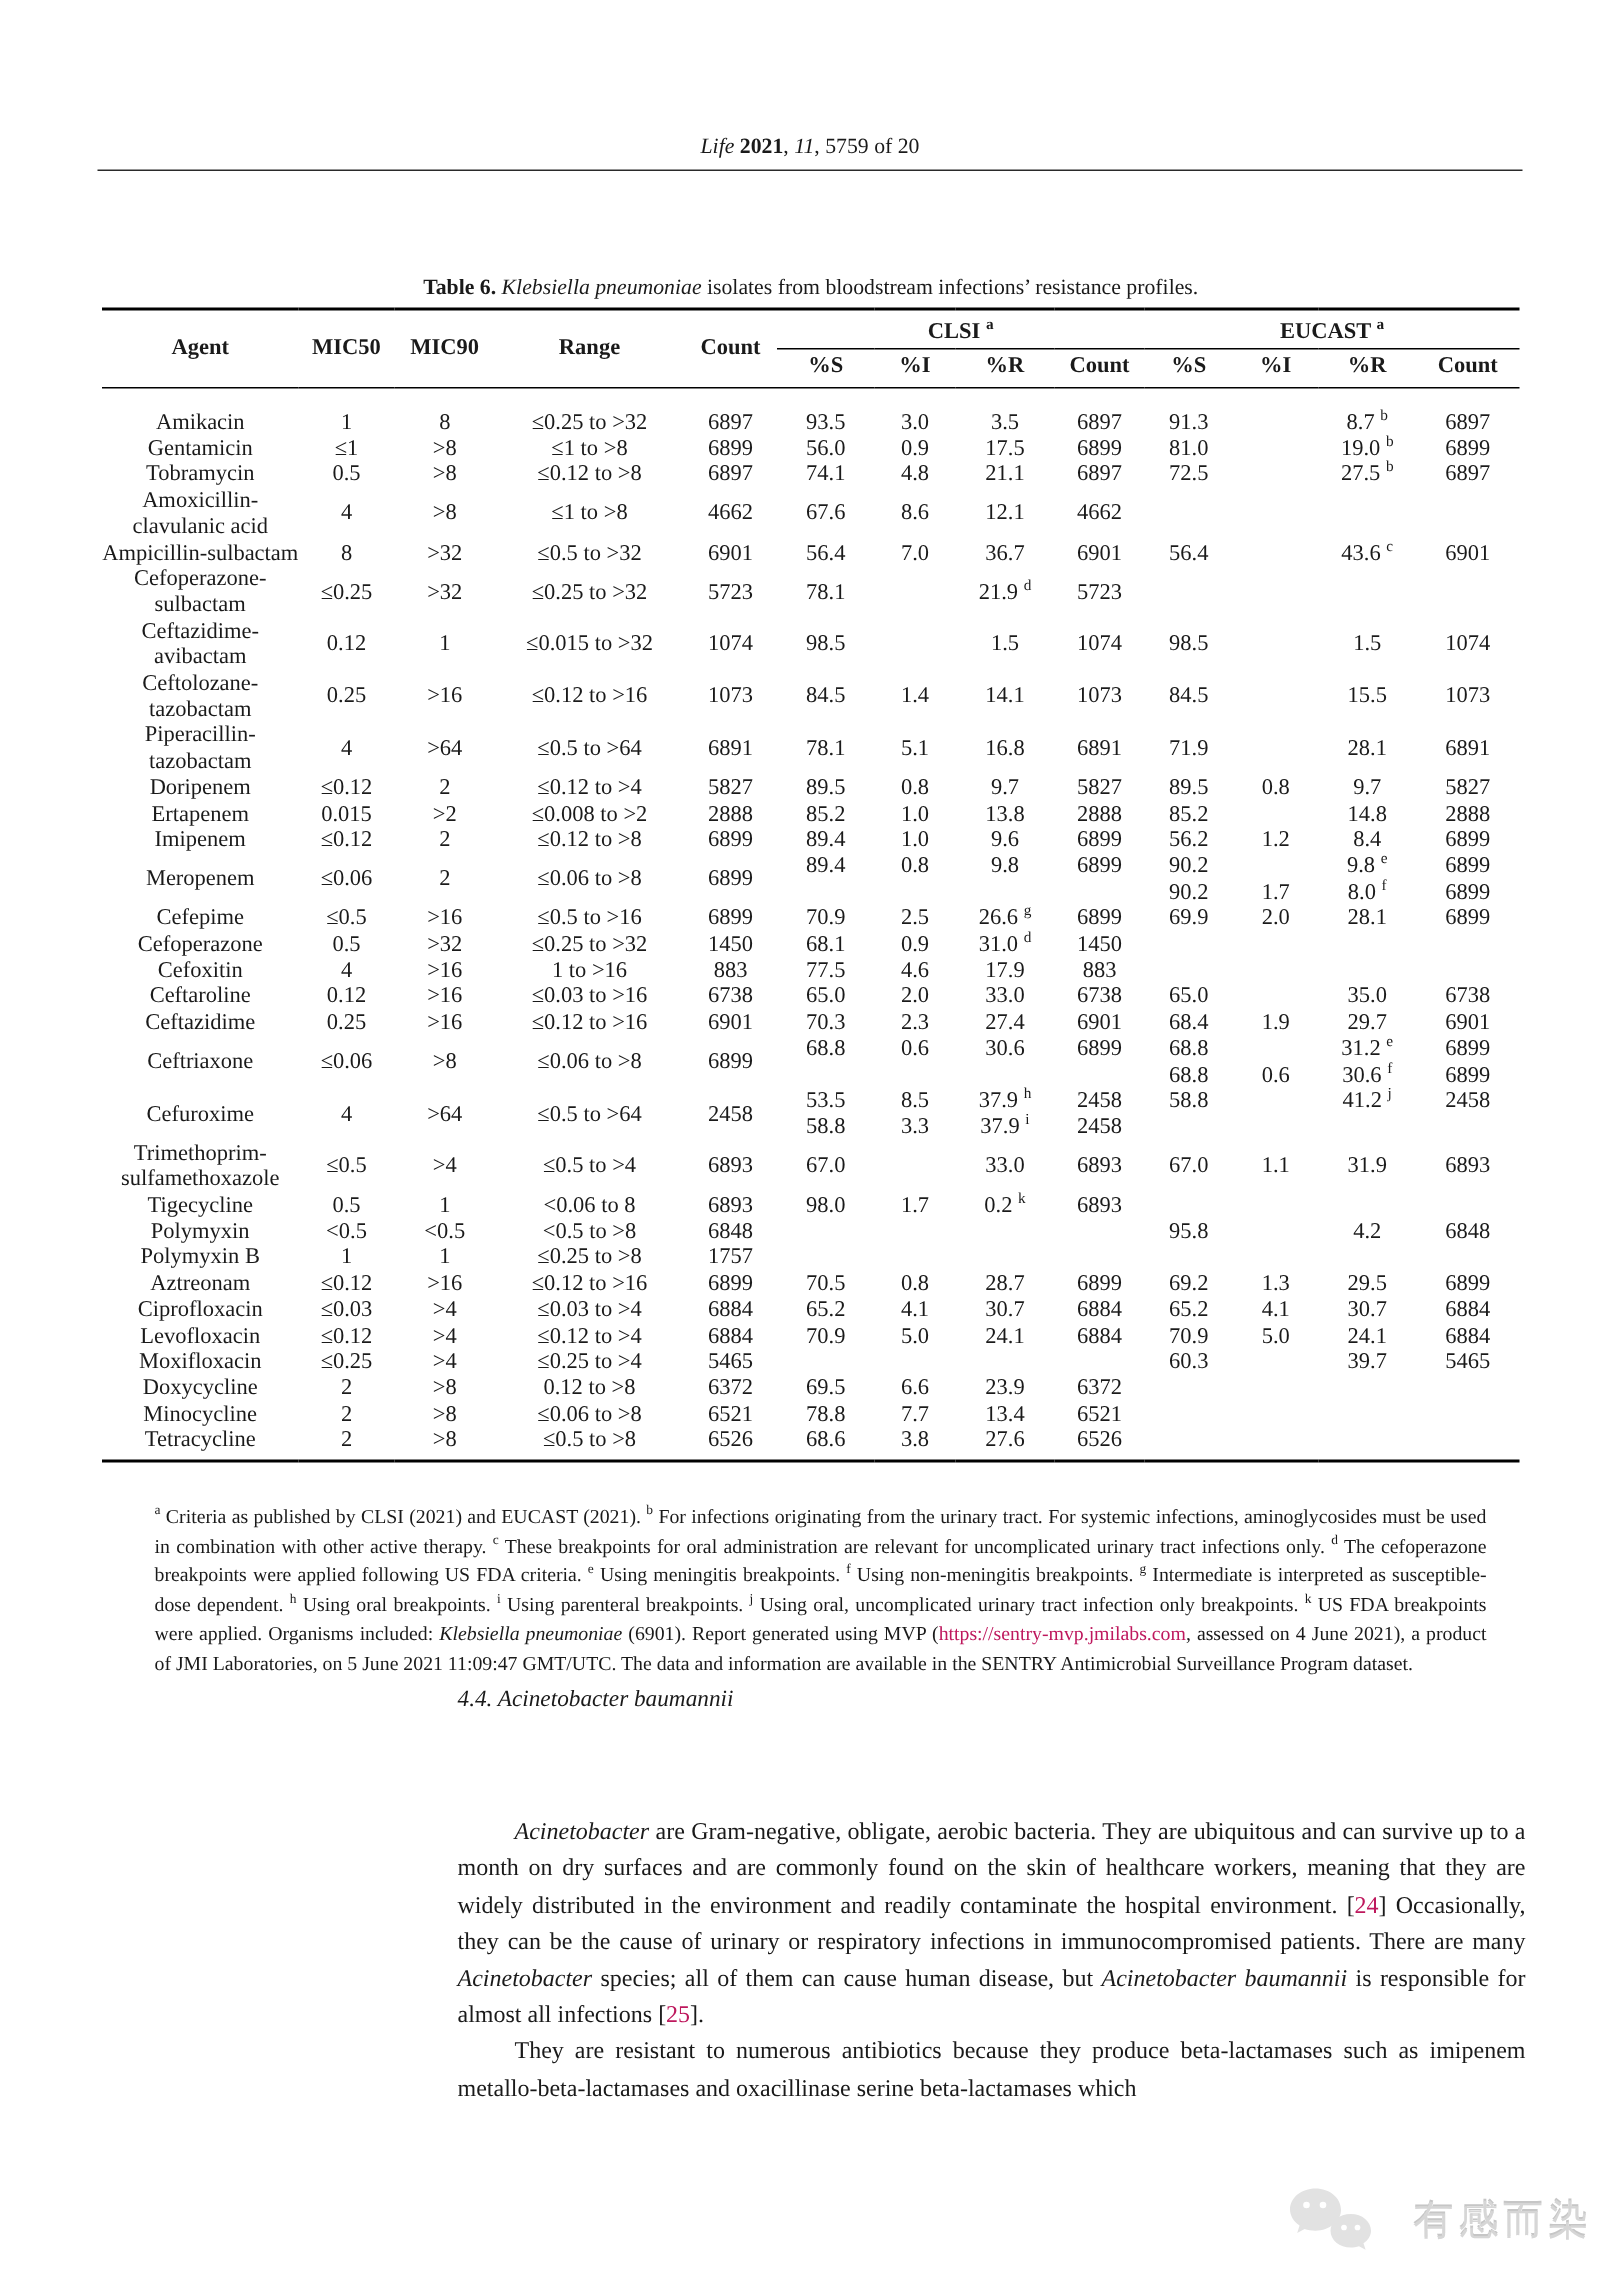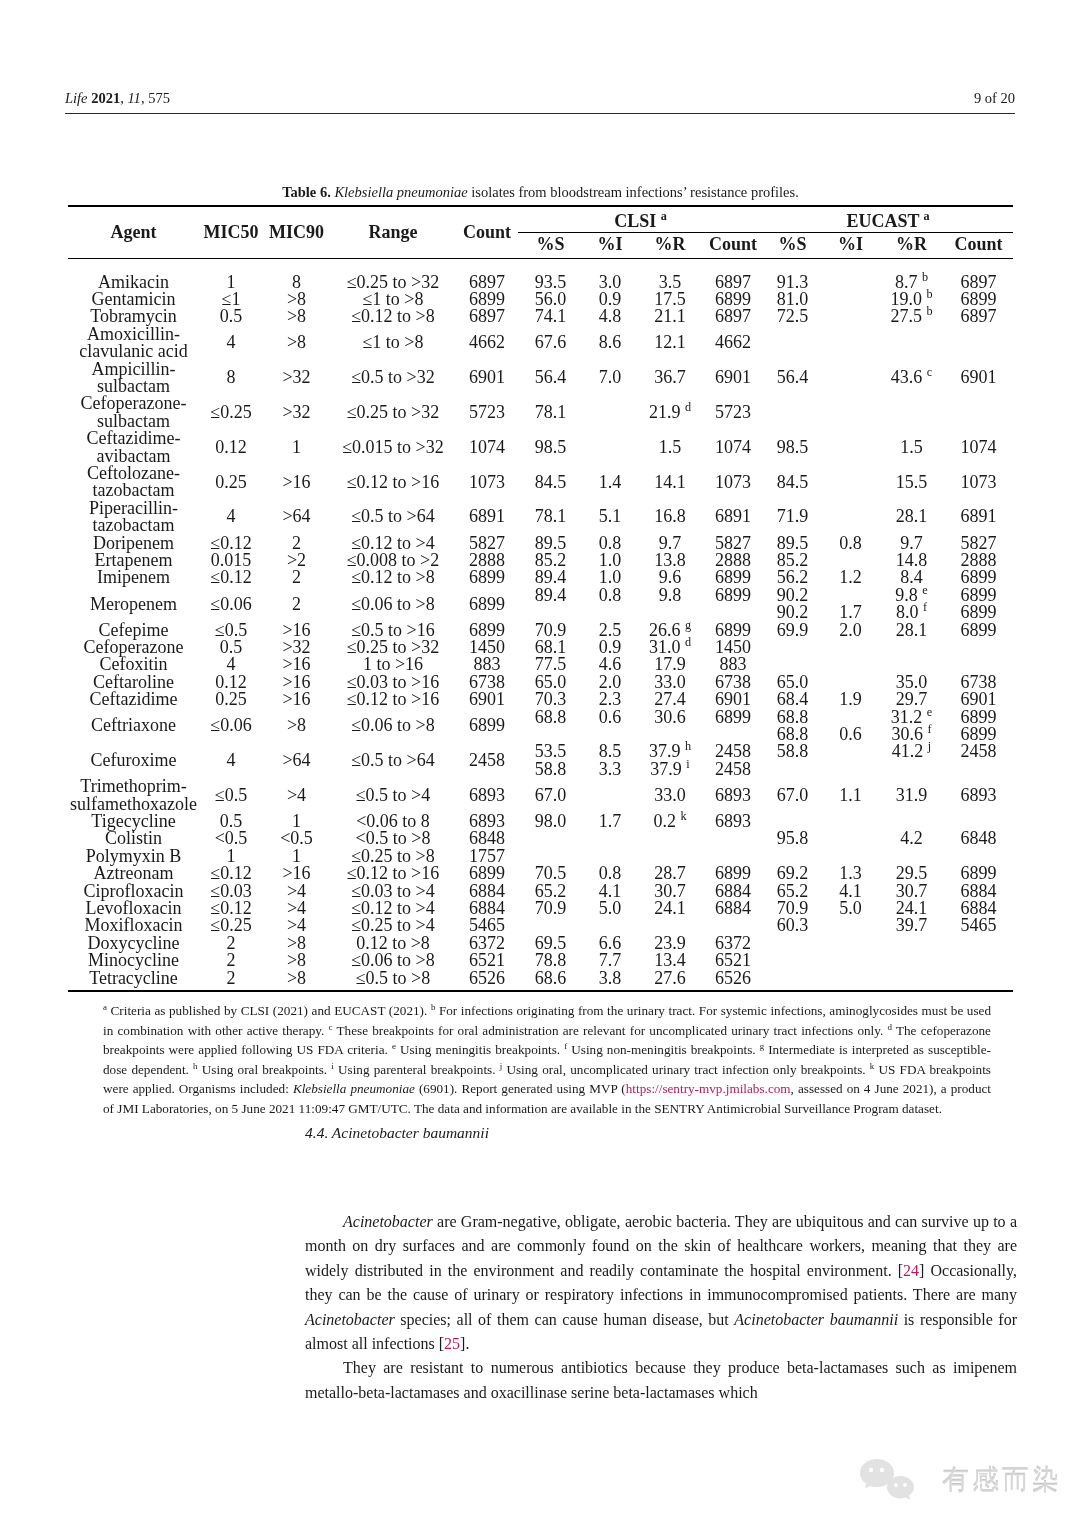--- a/index.html
+++ b/index.html
@@ -8,40 +8,40 @@
     width:1080px; height:1527px; position:relative;
     background:#ffffff; color:#1a1a1a;
     font-family:"Liberation Serif", serif;
   }
   sup { font-size:0.68em; line-height:0; vertical-align:super; }
   .link { color:#be185d; }
 
   
   .page-header {
     position:absolute; top:90px; left:65px; right:65px;
-    display:flex; justify-content:space-between;
+    display:flex; justify-content:center;
     font-size:14.5px;
   }
   .header-rule {
     position:absolute; top:113px; left:65px; right:65px;
     border-top:1.5px solid #2a2a2a; height:0;
   }
 
   
   .caption {
     position:absolute; top:184px; left:68px; width:945px;
     text-align:center; font-size:14.5px;
   }
   .caption b { font-weight:bold; }
 
   
   .restable-wrap { position:absolute; top:205px; left:68px; width:945px; }
   table.restable {
     width:100%; border-collapse:collapse; table-layout:fixed;
-    font-size:18px;
+    font-size:15px;
     border-top:2.6px solid #000; border-bottom:2.6px solid #000;
   }
   .restable th, .restable td {
     padding:0; text-align:center; vertical-align:middle;
     font-weight:normal; line-height:17.4px;
   }
   .restable thead th { font-weight:bold; }
   .restable th.left-th { border-bottom:1.2px solid #000; height:52px; }
   .restable th.group-th { border-bottom:1.1px solid #000; height:25px; padding-top:4px; }
   .restable th.sub-th { border-bottom:1.2px solid #000; height:25px; }
@@ -525,21 +525,21 @@
           <td>98.0</td>
           <td>1.7</td>
           <td>0.2 <sup>k</sup></td>
           <td>6893</td>
           <td></td>
           <td></td>
           <td></td>
           <td></td>
         </tr>
         <tr>
-          <td>Colistin</td>
+          <td>Polymyxin</td>
           <td>&lt;0.5</td>
           <td>&lt;0.5</td>
           <td>&lt;0.5 to &gt;8</td>
           <td>6848</td>
           <td></td>
           <td></td>
           <td></td>
           <td></td>
           <td>95.8</td>
           <td></td>

